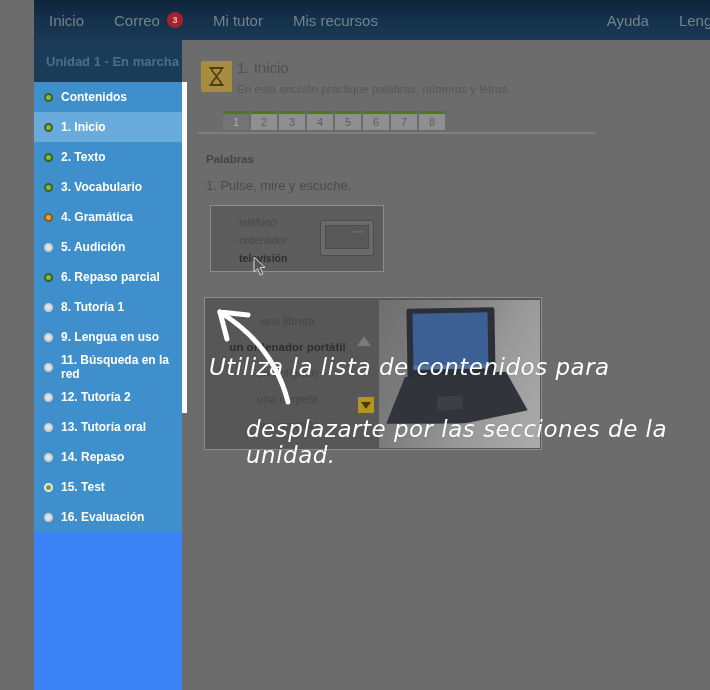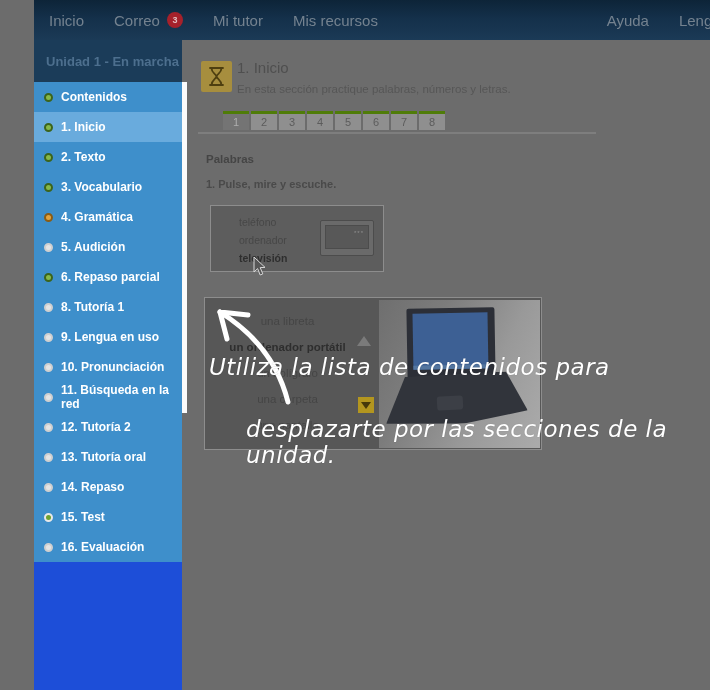--- a/index.html
+++ b/index.html
@@ -12,21 +12,21 @@
             background:linear-gradient(180deg,#0d2438 0%,#14304a 45%,#1b3a56 100%);
             display:flex; align-items:center; justify-content:space-between; }
   .nav-group { display:flex; align-items:center; height:100%; }
   .nav-item { color:#74828f; font-size:15px; padding:0 15px; height:100%;
               display:flex; align-items:center; cursor:default; }
   .badge { display:inline-flex; align-items:center; justify-content:center;
            width:16px; height:16px; border-radius:50%; background:#a6212b;
            color:#e3bfc2; font-size:9px; font-weight:bold; margin-left:7px; }
 
   
-  .sidebar { position:absolute; left:0; top:40px; width:148px; height:650px; background:#1d4ed8; }
+  .sidebar { position:absolute; left:0; top:40px; width:148px; height:650px; background:#3b82f6; }
   .side-header { height:42px; background:#1b3c59; color:#4d6f8e; font-size:13px;
                  font-weight:bold; display:flex; align-items:center; padding-left:12px; }
   .side-list { background:#3e8fcb; }
   .side-item { height:30px; display:flex; align-items:center; padding-left:10px;
                color:#ffffff; font-size:12px; font-weight:bold; cursor:pointer; }
   .side-item.active { background:#69abdd; }
   .bullet { width:9px; height:9px; border-radius:50%; margin-right:8px; flex:0 0 auto; }
   .b-green  { background:#86b94a; border:2px solid #3c641b; }
   .b-orange { background:#e3a33d; border:2px solid #8a5c13; }
   .b-white  { background:#e4e4e4; border:2px solid #cfcfcf; }
@@ -40,21 +40,21 @@
   .main-subtitle { position:absolute; left:203px; top:83px; font-size:11.5px; color:#565656; }
 
   
   .tabs { position:absolute; left:189px; top:111px; display:flex; gap:2px; }
   .tab { width:26px; height:19px; border-top:3px solid #4f7c08; background:#8f8f8f;
          color:#5c5c5c; font-size:11px; display:flex; align-items:center; justify-content:center; cursor:pointer; }
   .tab.active { background:#747474; color:#aeaeae; }
   .rule { position:absolute; left:164px; top:132px; width:398px; height:2px; background:#7e7e7e; }
 
   .palabras { position:absolute; left:172px; top:153px; font-size:11.5px; font-weight:bold; color:#454545; }
-  .instruction { position:absolute; left:172px; top:178px; font-size:11px; color:#4a4a4a;font-weight:bold; }
+  .instruction { position:absolute; left:172px; top:178px; font-size:13px; color:#4a4a4a; }
 
   
   .box1 { position:absolute; left:176px; top:205px; width:174px; height:67px;
           border:1px solid #8d8d8d; background:#5d5d5d; }
   .wb1 { position:absolute; left:28px; top:7px; }
   .wb1 p { font-size:10.5px; color:#474747; line-height:18px; cursor:pointer; }
   .wb1 p.sel, .wb2 p.sel { font-weight:bold; color:#2e2e2e; }
   .tv { position:absolute; right:9px; top:14px; width:54px; height:36px;
         border:1px solid #4c4c4c; background:#6a6a6a; border-radius:2px; }
   .tv-screen { position:absolute; left:4px; top:4px; right:4px; bottom:6px;
@@ -146,24 +146,20 @@
         <div class="side-item">
           <span class="bullet b-white"></span>
           <span>8. Tutoría 1</span>
         </div>
         <div class="side-item">
           <span class="bullet b-white"></span>
           <span>9. Lengua en uso</span>
         </div>
         <div class="side-item">
           <span class="bullet b-white"></span>
-          <span>10. Pronunciación</span>
-        </div>
-        <div class="side-item">
-          <span class="bullet b-white"></span>
           <span>11. Búsqueda en la red</span>
         </div>
         <div class="side-item">
           <span class="bullet b-white"></span>
           <span>12. Tutoría 2</span>
         </div>
         <div class="side-item">
           <span class="bullet b-white"></span>
           <span>13. Tutoría oral</span>
         </div>

